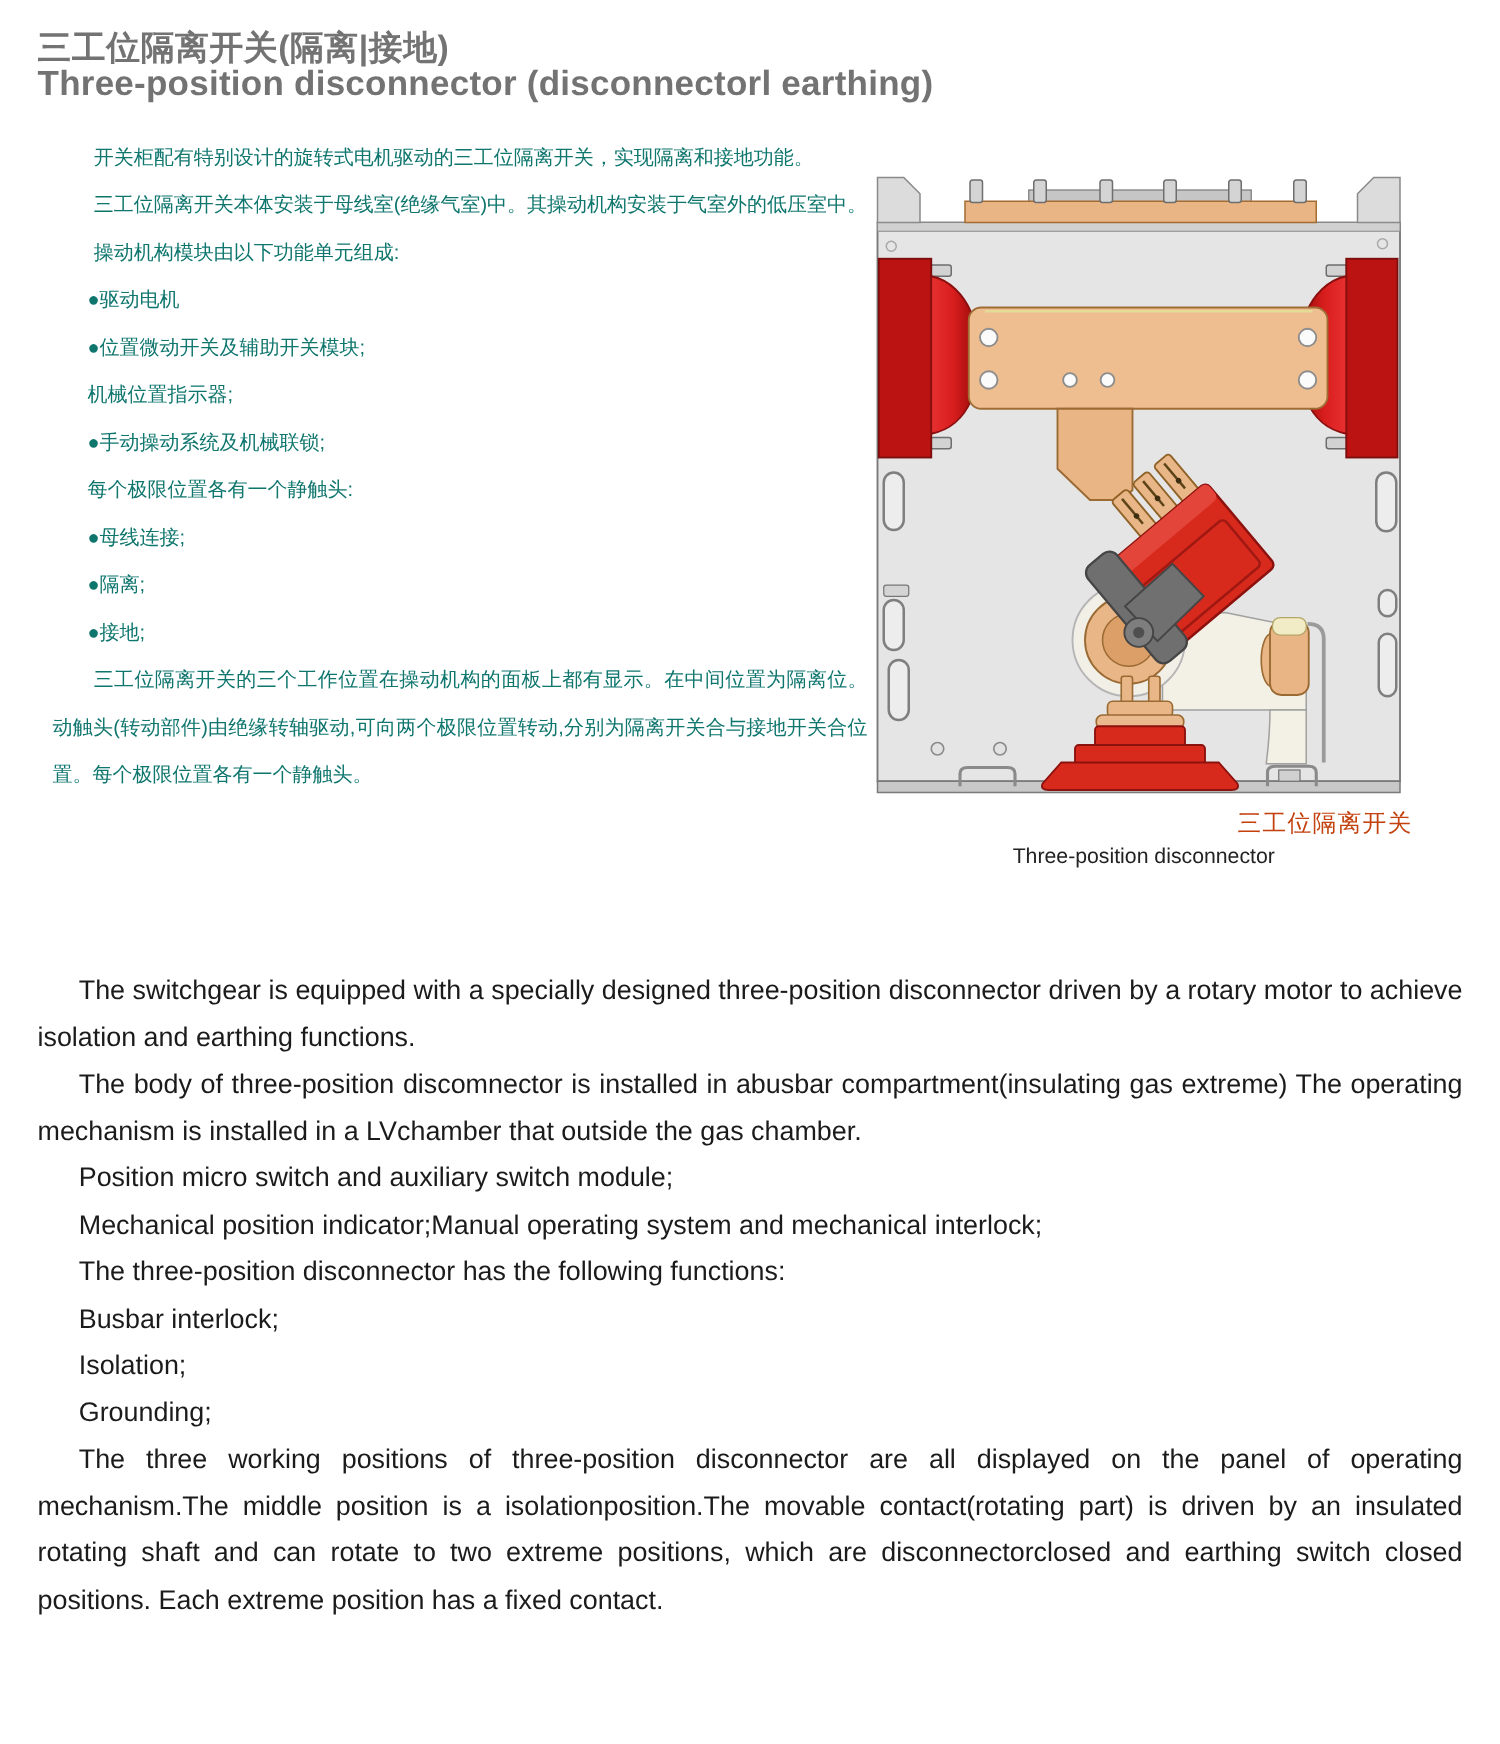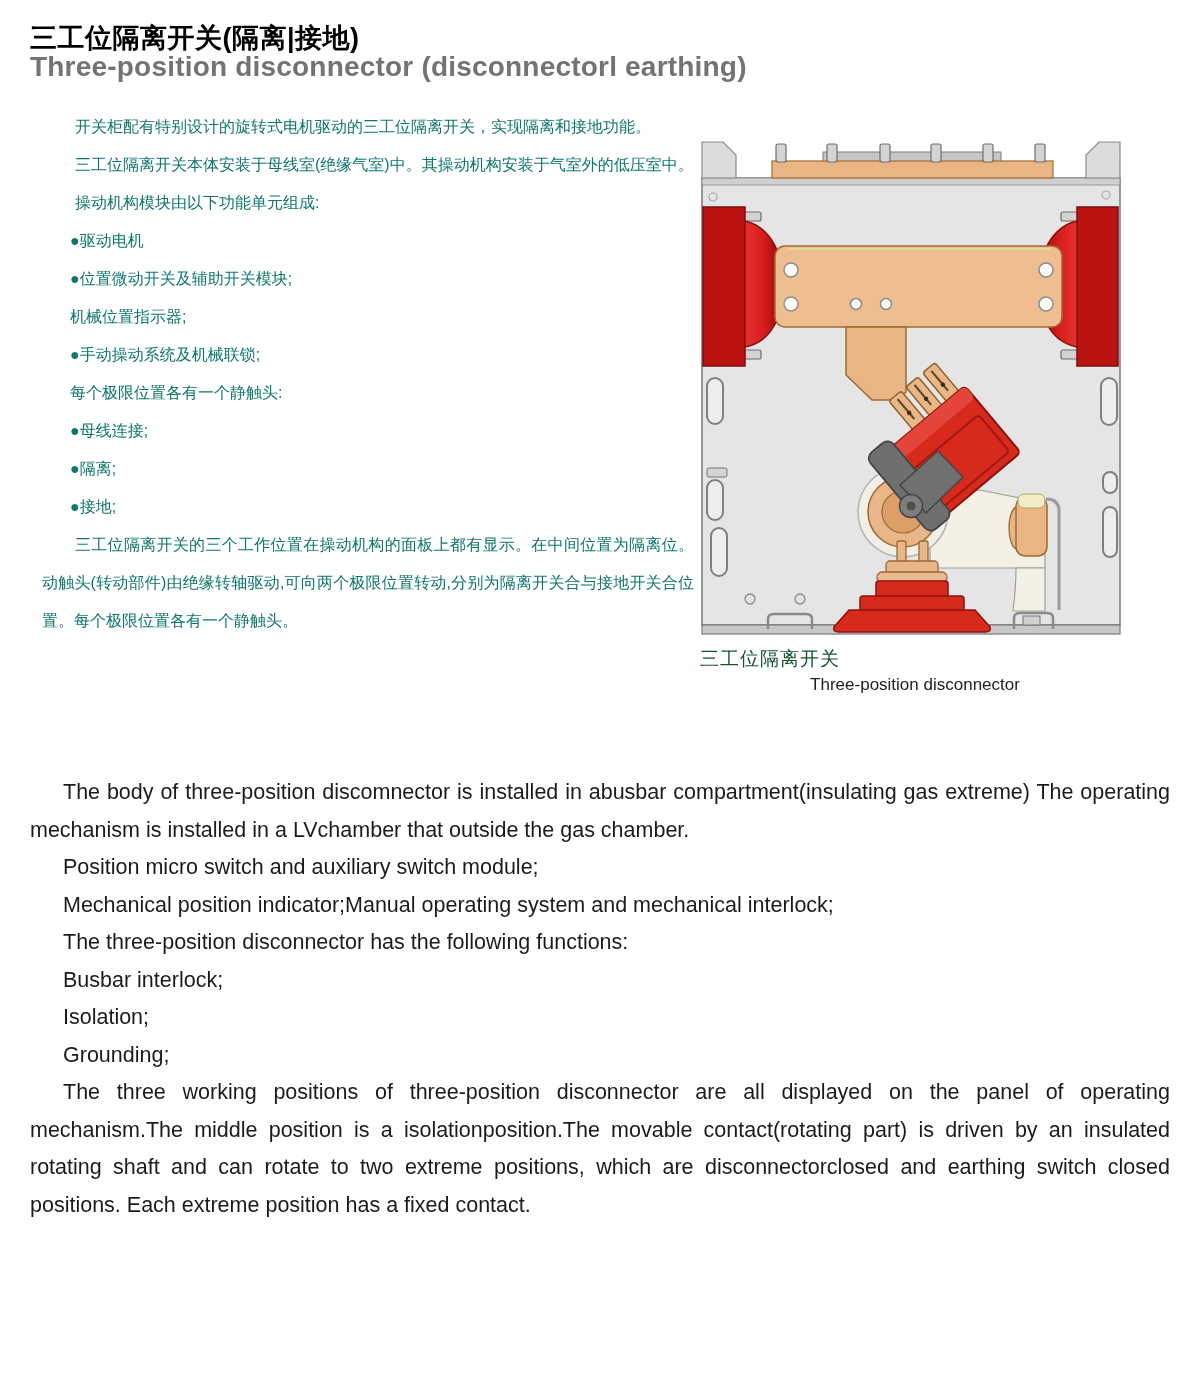--- a/index.html
+++ b/index.html
@@ -2,41 +2,41 @@
 <html><head>
 <meta charset="utf-8">
 <style>
   html,body{margin:0;padding:0;background:#ffffff;}
   .page{
     position:relative;width:1200px;height:1395px;background:#ffffff;overflow:hidden;
     font-family:"Liberation Sans","DejaVu Sans",sans-serif;
   }
   .title-zh{
     position:absolute;left:30px;top:20px;margin:0;
-    font-size:27px;font-weight:bold;color:#000000;letter-spacing:0.5px;
+    font-size:27px;font-weight:bold;color:#737373;letter-spacing:0.5px;
   }
   .title-en{
     position:absolute;left:30px;top:51px;margin:0;
     font-size:28px;font-weight:bold;color:#737373;letter-spacing:0.2px;
   }
   .zh-block{
     position:absolute;left:42px;top:108px;width:652px;
     font-size:16px;line-height:38px;color:#0f766e;text-align:justify;
   }
   .zh-block .line.indent{text-indent:33px;}
   .zh-block .line.hang{padding-left:28px;}
   .en-block{
     position:absolute;left:30px;top:774px;width:1140px;
     font-size:21.5px;line-height:37.5px;color:#1b1b1b;text-align:justify;
   }
   .en-block .line.indent{text-indent:33px;}
   .figure{position:absolute;left:700px;top:140px;width:430px;}
   .figure svg{display:block;}
   .caption-zh{
-    text-align:left;font-size:19px;color:#14532d;margin-top:9px;letter-spacing:1px;
+    text-align:right;font-size:19px;color:#c2410c;margin-top:9px;letter-spacing:1px;
   }
   .caption-en{
     text-align:center;font-family:Liberation Sans, sans-serif;
     font-size:17px;color:#222222;margin-top:3px;
   }
 </style>
 </head>
 <body>
 
 <div class="page">
@@ -192,20 +192,21 @@
         <path d="M68,489 L68,479 Q68,474 74,474 L106,474 Q112,474 112,479 L112,489" fill="none" stroke="#8a8a8a" stroke-width="2.5"></path>
       </g>
     </svg>
     <figcaption>
       <div class="caption-zh">三工位隔离开关</div>
       <div class="caption-en">Three-position disconnector</div>
     </figcaption>
   </figure>
 
   <div class="en-block">
+      <div class="line indent">The switchgear is equipped with a specially designed three-position disconnector driven by a rotary motor to achieve isolation and earthing functions.</div>
       <div class="line indent">The body of three-position discomnector is installed in abusbar compartment(insulating gas extreme) The operating mechanism is installed in a LVchamber that outside the gas chamber.</div>
       <div class="line indent">Position micro switch and auxiliary switch module;</div>
       <div class="line indent">Mechanical position indicator;Manual operating system and mechanical interlock;</div>
       <div class="line indent">The three-position disconnector has the following functions:</div>
       <div class="line indent">Busbar interlock;</div>
       <div class="line indent">Isolation;</div>
       <div class="line indent">Grounding;</div>
       <div class="line indent">The three working positions of three-position disconnector are all displayed on the panel of operating mechanism.The middle position is a isolationposition.The movable contact(rotating part) is driven by an insulated rotating shaft and can rotate to two extreme positions, which are disconnectorclosed and earthing switch closed positions. Each extreme position has a fixed contact.</div>
     </div>
 

